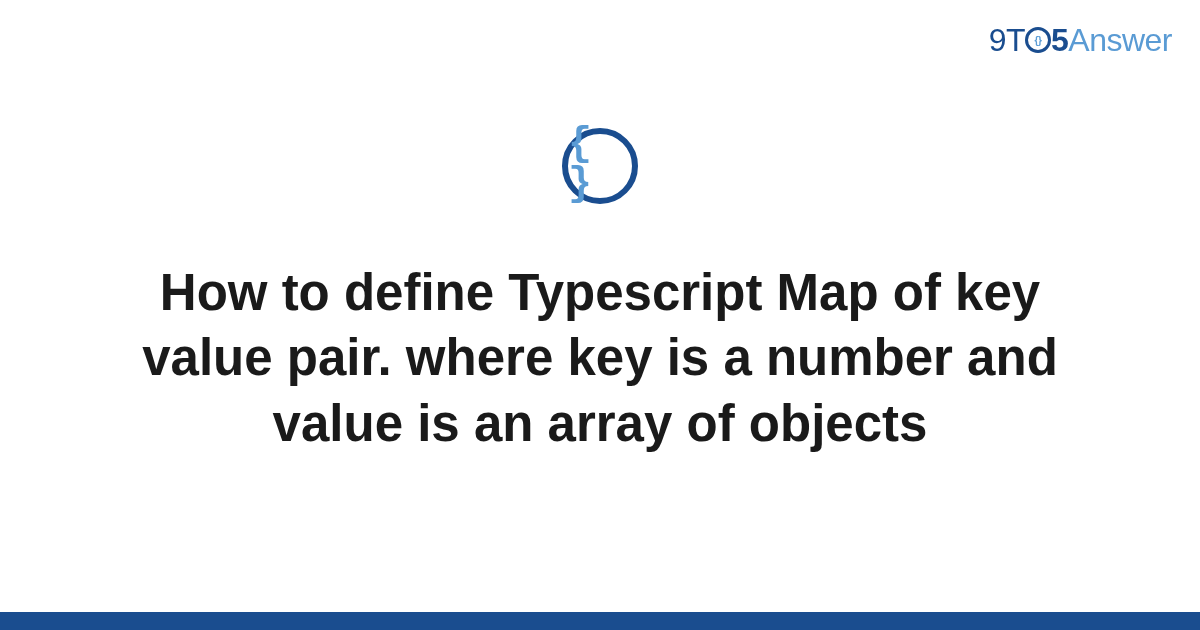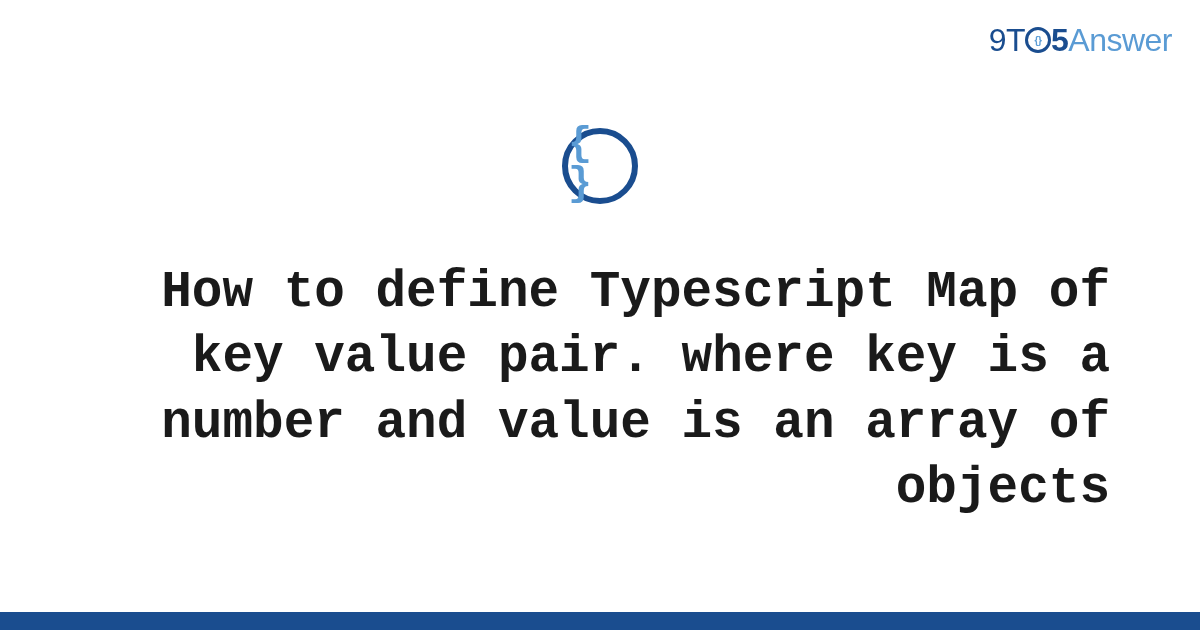--- a/index.html
+++ b/index.html
@@ -82,26 +82,25 @@
       font-family: "Courier New", monospace;
       line-height: 1;
       margin-top: -2px;
     }
     .title {
       position: absolute;
       top: 260px;
       left: 50%;
       transform: translateX(-50%);
       width: 1020px;
-      text-align: right;
+      text-align: center;
       font-size: 51px;
       font-weight: 700;
       color: #1a1a1a;
       line-height: 1.28;
-      font-family: Liberation Mono, monospace;
     }
     .bottom-bar {
       position: absolute;
       bottom: 0;
       left: 0;
       width: 100%;
       height: 18px;
       background: #1a4d8f;
     }
   </style>

